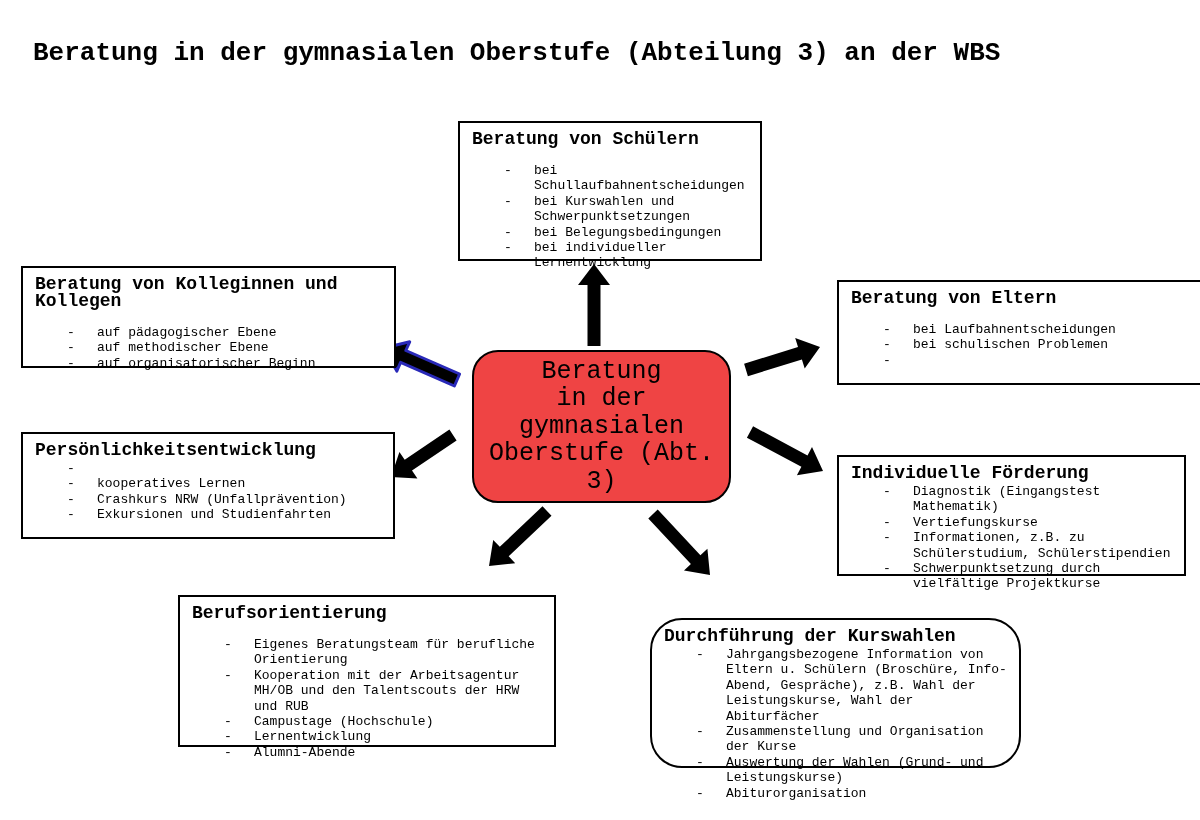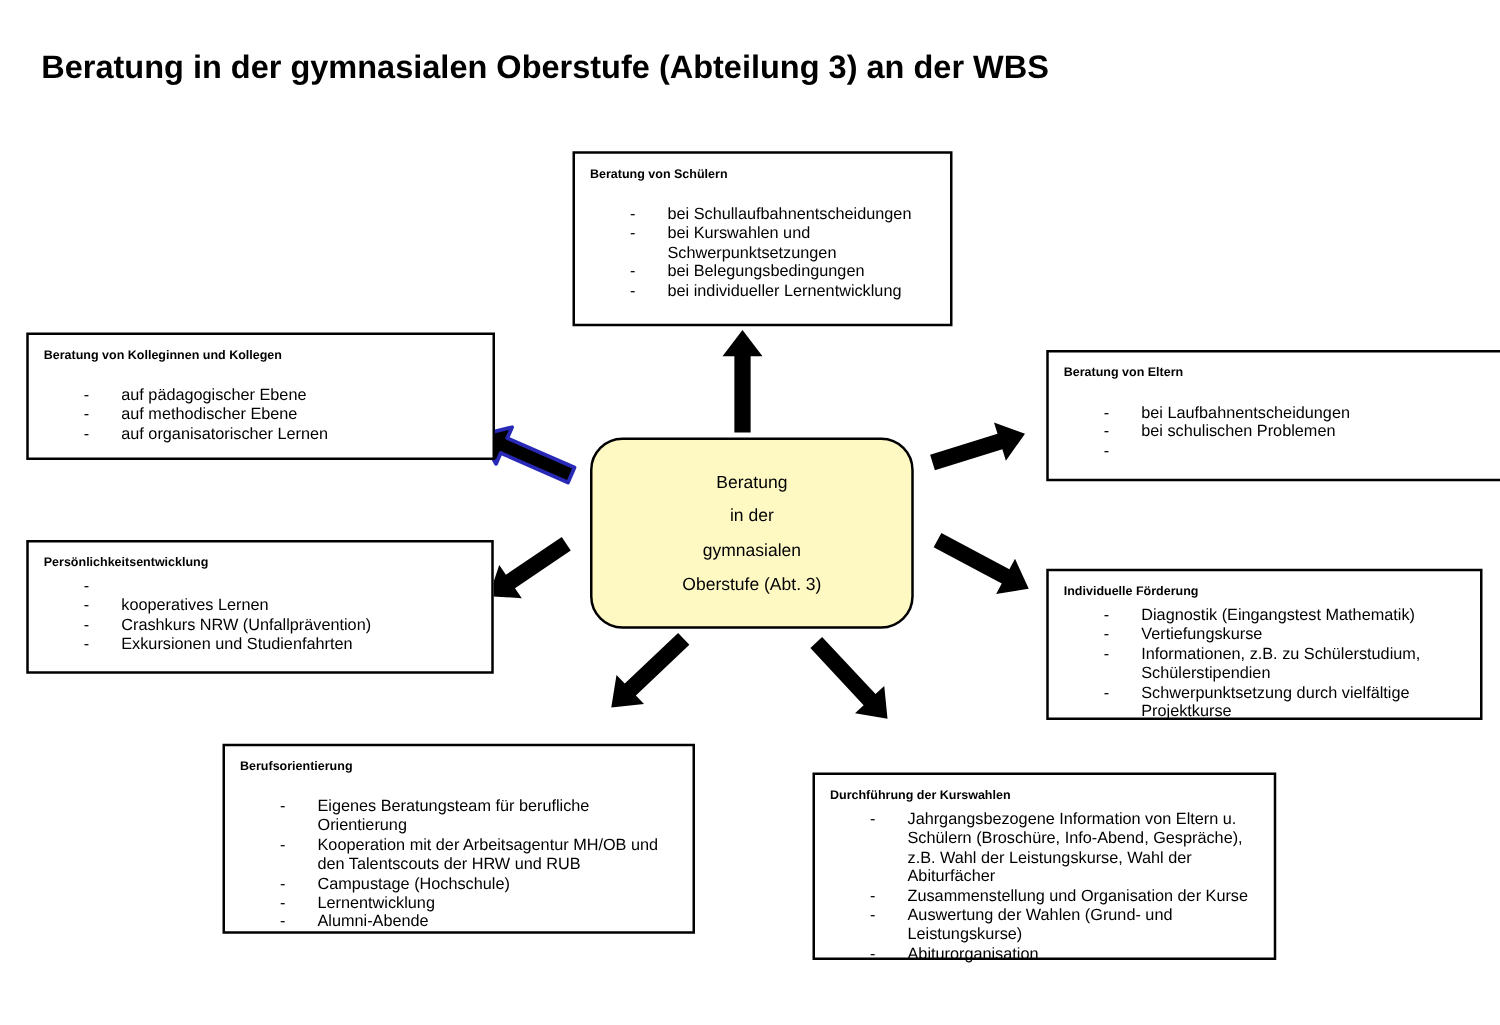--- a/index.html
+++ b/index.html
@@ -1,21 +1,21 @@
 <!DOCTYPE html>
 <html><head>
 <meta charset="utf-8">
 <style>
   html, body { margin: 0; padding: 0; background: #ffffff; }
   .page {
     position: relative;
     width: 1200px;
     height: 820px;
     background: #ffffff;
-    font-family: Liberation Sans, sans-serif;
+    font-family: Liberation Mono, monospace;
     color: #000000;
     overflow: hidden;
   }
   .main-title {
     position: absolute;
     left: 33px;
     top: 38px;
     margin: 0;
     font-size: 26px;
     font-weight: bold;
@@ -29,21 +29,21 @@
     height: 820px;
   }
   .box {
     position: absolute;
     box-sizing: border-box;
     border: 2px solid #000000;
     background: #ffffff;
     padding: 8px 12px 5px 12px;
   }
   .box-title {
-    font-size: 10px;
+    font-size: 18px;
     font-weight: bold;
     line-height: 17px;
   }
   .box-list {
     list-style: none;
     margin: 0;
     padding: 0 0 0 32px;
     font-size: 13px;
     line-height: 15.4px;
   }
@@ -52,37 +52,37 @@
   .box-list li { display: flex; }
   .dash { flex: 0 0 30px; width: 30px; }
   .item-text { flex: 1 1 auto; }
 
   #box-schueler           { left: 458px; top: 121px; width: 304px; height: 140px; }
   #box-kollegen           { left: 21px;  top: 266px; width: 375px; height: 102px; }
   #box-eltern             { left: 837px; top: 280px; width: 381px; height: 105px; }
   #box-persoenlichkeit    { left: 21px;  top: 432px; width: 374px; height: 107px; }
   #box-foerderung         { left: 837px; top: 455px; width: 349px; height: 121px; }
   #box-berufsorientierung { left: 178px; top: 595px; width: 378px; height: 152px; }
-  #box-kurswahlen         { left: 650px; top: 618px; width: 371px; height: 150px; }
+  #box-kurswahlen         { left: 650px; top: 618px; width: 371px; height: 150px; border-radius: 32px; }
 
   .center-box {
     position: absolute;
     left: 472px;
     top: 350px;
     width: 259px;
     height: 153px;
     box-sizing: border-box;
     border: 2px solid #000000;
     border-radius: 26px;
-    background: #fef9c3;
+    background: #ef4444;
     display: flex;
     flex-direction: column;
     justify-content: center;
     text-align: center;
-    font-size: 14px;
+    font-size: 25px;
     line-height: 27.5px;
   }
 </style>
 </head>
 <body>
 
 <div class="page">
 
   <h1 class="main-title">Beratung in der gymnasialen Oberstufe (Abteilung 3) an der WBS</h1>
 
@@ -124,21 +124,21 @@
         <li>
           <span class="dash">-</span>
           <span class="item-text">auf pädagogischer Ebene</span>
         </li>
         <li>
           <span class="dash">-</span>
           <span class="item-text">auf methodischer Ebene</span>
         </li>
         <li>
           <span class="dash">-</span>
-          <span class="item-text">auf organisatorischer Lernen</span>
+          <span class="item-text">auf organisatorischer Beginn</span>
         </li>
       </ul>
   </div>
 
   <div class="box" id="box-eltern">
     <div class="box-title">Beratung von Eltern</div>
     <ul class="box-list gap">
         <li>
           <span class="dash">-</span>
           <span class="item-text">bei Laufbahnentscheidungen</span>

